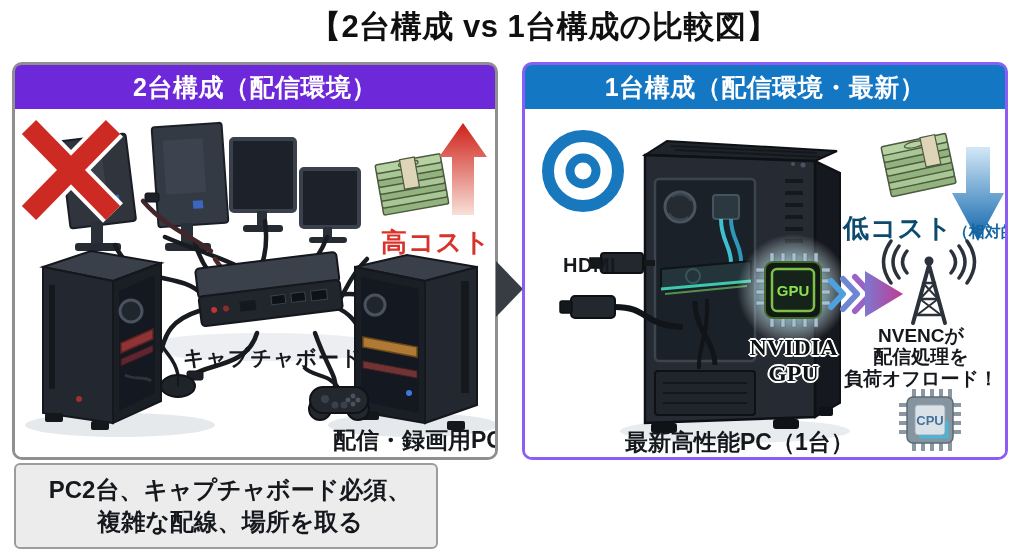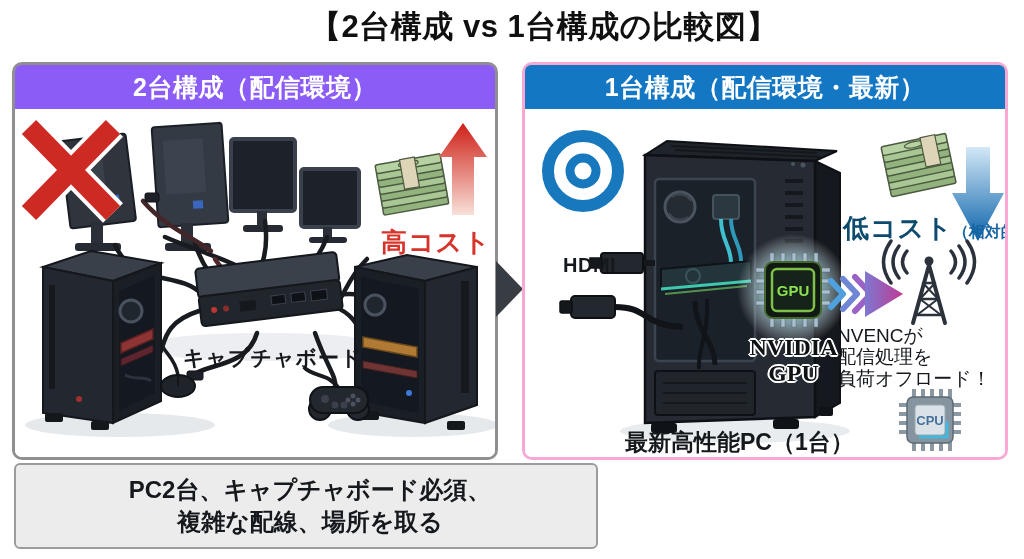--- a/index.html
+++ b/index.html
@@ -2,40 +2,40 @@
 <html><head>
 <meta charset="utf-8">
 <style>
   html,body{margin:0;padding:0;background:#ffffff;}
   .canvas{position:relative;width:1024px;height:559px;background:#ffffff;overflow:hidden;
           font-family:"Liberation Sans","DejaVu Sans",sans-serif;}
   .title{position:absolute;top:6px;left:0;width:100%;margin:0;text-align:center;
          font-size:31px;font-weight:800;color:#101010;letter-spacing:.5px;padding-left:32px;}
   .panel{position:absolute;top:62px;width:486px;height:398px;border-radius:10px;box-sizing:border-box;background:#fff;}
   .panel.leftp{left:12px;border:3px solid #8f8f8f;}
-  .panel.rightp{left:522px;border:3px solid #f9a8d4;}
+  .panel.rightp{left:522px;border:3px solid #8b5cf6;}
   .panel-header{height:44px;display:flex;align-items:center;justify-content:center;
                 font-size:25px;font-weight:800;color:#ffffff;border-radius:6px 6px 0 0;letter-spacing:.5px;}
-  .leftp .panel-header{background:#8b5cf6;}
+  .leftp .panel-header{background:#6d28d9;}
   .rightp .panel-header{background:#1477c4;}
   .panel-body{position:relative;height:348px;border-radius:0 0 7px 7px;overflow:hidden;background:#ffffff;}
   svg.illu{position:absolute;left:0;top:0;}
   .lbl{position:absolute;font-weight:800;color:#15181c;white-space:nowrap;line-height:1;}
   .lbl.center{text-align:center;}
   .cost-red{font-size:26px;color:#d7332a;letter-spacing:1px;}
   .cost-blue{font-size:26px;color:#0c4a6e;letter-spacing:1px;}
   .cost-note{font-size:16px;color:#16649f;font-weight:800;}
   .capture{font-size:21px;letter-spacing:1px;}
   .pcname{font-size:23px;}
   .hdmi{font-size:20px;letter-spacing:.5px;margin-left:16px;}
   .gpuname{font-size:24px;font-weight:800;line-height:1.08;text-align:center;color:#0f1215;
            text-shadow:-2px 0 0 #fff,2px 0 0 #fff,0 -2px 0 #fff,0 2px 0 #fff,
                        -1px -1px 0 #fff,1px 1px 0 #fff,-1px 1px 0 #fff,1px -1px 0 #fff;}
-  .nvenc{font-size:19px;font-weight:400;line-height:1.12;text-align:left;color:#15181c;}
-  .summary{position:absolute;top:463px;width:584px;height:86px;box-sizing:border-box;
+  .nvenc{font-size:19px;font-weight:700;line-height:1.12;text-align:center;color:#15181c;}
+  .summary{position:absolute;top:463px;width:424px;height:86px;box-sizing:border-box;
            display:flex;flex-direction:column;justify-content:center;text-align:center;
            font-size:24px;font-weight:800;line-height:1.34;color:#15181c;padding-left:8px;}
   .summary.grayb{left:14px;background:#ececec;border:2px solid #9c9c9c;border-radius:6px;}
   .summary.blueb{left:524px;background:#d9ecf8;border:2px solid #1a6fae;border-radius:10px;overflow:hidden;}
   .mid-arrow{position:absolute;left:495px;top:260px;width:30px;height:60px;}
   .sparkle{position:absolute;right:18px;top:14px;}
 </style>
 </head>
 <body>
 
@@ -187,20 +187,21 @@
           <rect x="0" y="0" width="66" height="9" rx="2" fill="#b7d2a2" stroke="#4c5a40" stroke-width="1.5"></rect>
           <ellipse cx="33" cy="4.5" rx="10" ry="3" fill="none" stroke="#4c5a40" stroke-width="1.2"></ellipse>
           <rect x="25" y="-1" width="15" height="30" fill="#ded4b8" stroke="#4c5a40" stroke-width="1.2"></rect>
         </g>
 
         <polygon points="448,14 472,48 459,48 459,106 437,106 437,48 424,48" fill="url(#gUp)"></polygon>
       </svg>
 
       <div class="lbl cost-red" style="left:366px;top:120px;">高コスト</div>
       <div class="lbl capture center" style="left:168px;top:238px;width:168px;">キャプチャボード</div>
+      <div class="lbl pcname" style="left:318px;top:320px;">配信・録画用PC</div>
     </div>
   </section>
 
   <div class="summary grayb">
     <div>PC2台、キャプチャボード必須、</div>
     <div>複雑な配線、場所を取る</div>
   </div>
 
   <div class="mid-arrow">
     <svg width="30" height="60" viewBox="0 0 30 60">

